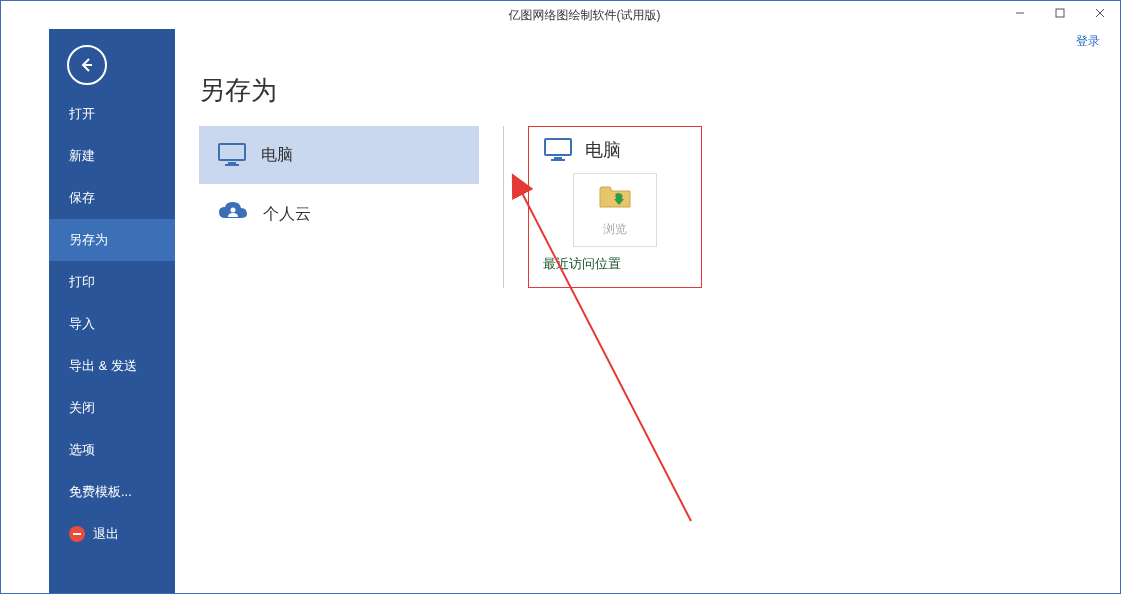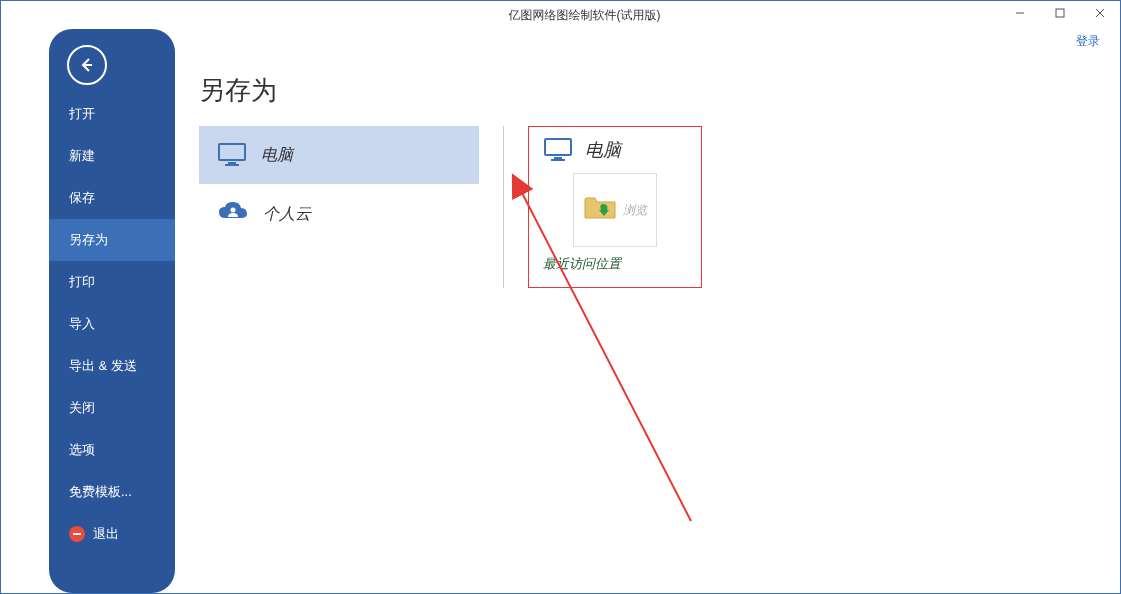--- a/index.html
+++ b/index.html
@@ -18,59 +18,58 @@
     }
     .titlebar-title { font-size: 12px; color: #333; }
     .win-controls { position: absolute; right: 0; top: 0; display: flex; }
     .win-btn { width: 40px; height: 24px; display: flex; align-items: center; justify-content: center; font-size: 12px; color: #555; cursor: pointer; }
     .login-link { position: absolute; right: 20px; top: 32px; color: #2a6dc8; font-size: 12px; cursor: pointer; }
     .body { flex: 1; display: flex; overflow: hidden; }
     .sidebar {
       width: 126px; background: #2a5699;
       display: flex; flex-direction: column;
       padding-top: 8px;
-      border-radius: 23px;
     }
     .back-btn {
       width: 40px; height: 40px; margin: 8px 0 8px 18px;
       border: 2px solid #fff; border-radius: 50%;
       display: flex; align-items: center; justify-content: center;
       cursor: pointer;
     }
     .sidebar-item {
       padding: 12px 20px; color: #fff; font-size: 13px;
       cursor: pointer; display: flex; align-items: center; gap: 8px;
     }
     .sidebar-item.active { background: #3b6fb6; }
     .exit-icon {
       width: 16px; height: 16px; border-radius: 50%;
       background: #e74c3c; display: inline-flex;
       align-items: center; justify-content: center;
     }
     .exit-icon::after { content: ""; width: 8px; height: 2px; background: #fff; }
     .main { flex: 1; padding: 16px 24px; display: flex; flex-direction: column; }
     .page-title { font-size: 26px; color: #333; margin: 28px 0 18px 0; font-weight: normal; }
-    .columns { display: flex; gap: 20px; font-style: italic; }
+    .columns { display: flex; gap: 20px; }
     .loc-list { width: 280px; display: flex; flex-direction: column; }
     .loc-item {
       display: flex; align-items: center; gap: 14px;
       padding: 16px 18px; font-size: 16px; color: #333;
       cursor: pointer;
     }
     .loc-item.selected { background: #c9d8ee; }
     .divider { width: 1px; background: #ccc; margin: 0 4px; }
     .detail {
       border: 1px solid #e53935; padding: 10px 14px 14px 14px;
       width: 174px;
     }
     .detail-header { display: flex; align-items: center; gap: 12px; margin-bottom: 10px; }
     .detail-title { font-size: 18px; color: #333; }
     .browse-tile {
       width: 84px; height: 74px; border: 1px solid #ddd;
-      display: flex; flex-direction: row; align-items: center; justify-content: center;
+      display: flex; flex-direction: column; align-items: center; justify-content: center;
       gap: 6px; margin: 0 auto 8px; cursor: pointer;
     }
     .browse-label { font-size: 12px; color: #aaa; }
     .recent-label { font-size: 13px; color: #14532d; text-align: left; }
     .monitor-icon { display: inline-flex; }
     .cloud-icon { width: 32px; height: 24px; }
     .arrow-annotation {
       position: absolute; left: 450px; top: 120px;
       pointer-events: none;
     }

